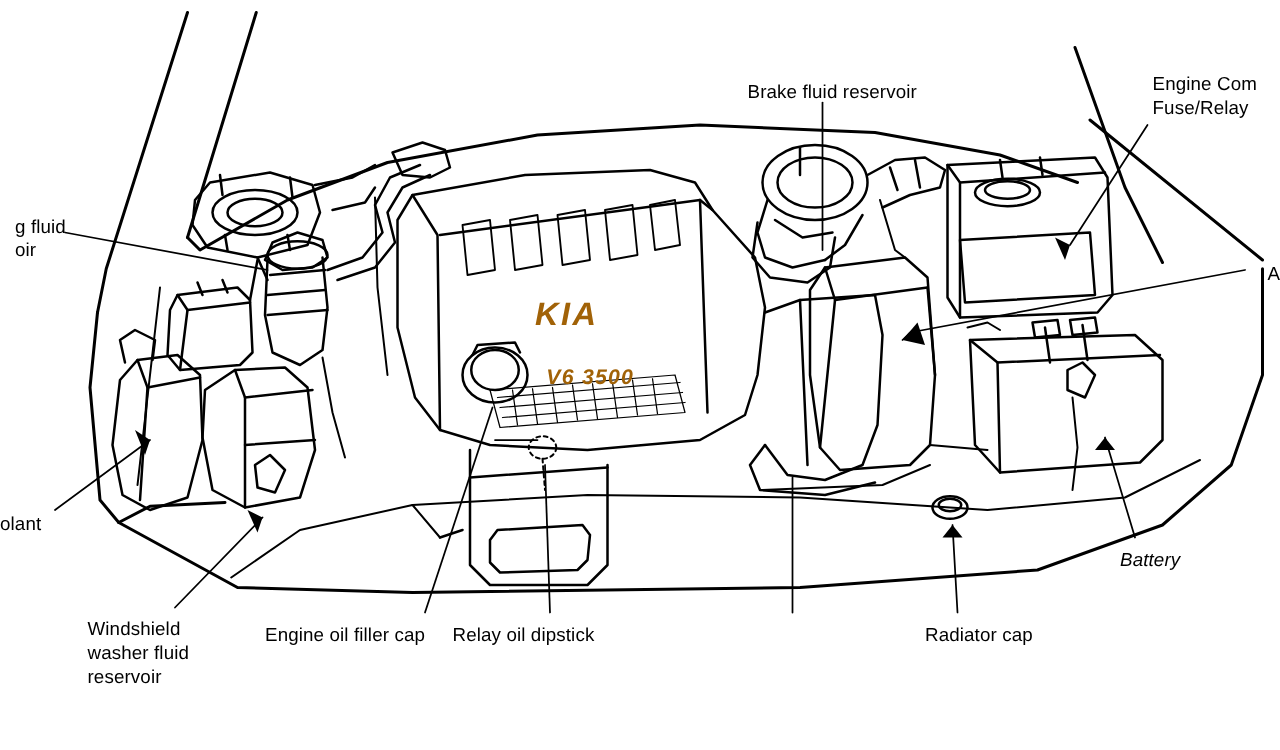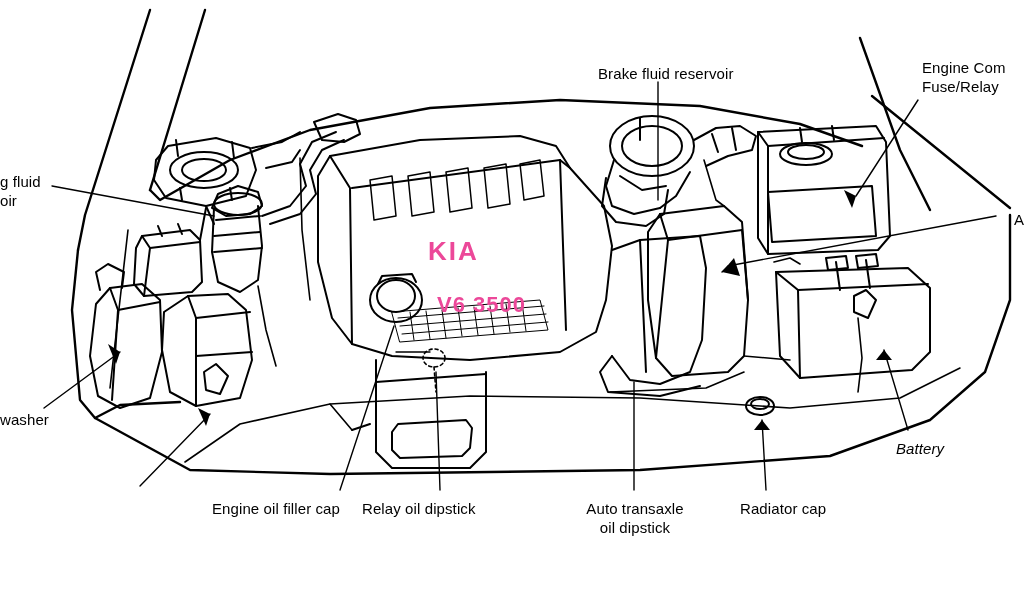--- a/index.html
+++ b/index.html
@@ -32,22 +32,23 @@
     color: #000000;
     white-space: pre;
     letter-spacing: 0.1px;
   }
   .label.center { text-align: center; }
   .label.left { text-align: left; }
   .engine-badge {
     position: absolute;
     font-family: "Liberation Sans", sans-serif;
     font-weight: bold;
-    color: #ec4899;
+    color: #a16207;
     white-space: pre;
+    font-style: italic;
   }
 </style>
 </head>
 <body>
 
 <div id="stage">
 
   <svg id="diagram-svg" viewBox="0 0 1024 600">
     <g fill="none" stroke="#000000" stroke-width="2" stroke-linecap="round" stroke-linejoin="round">
 
@@ -253,39 +254,40 @@
         <polygon points="210,414 198,408 206,426"></polygon>
         <polygon points="856,196 844,190 852,208"></polygon>
         <polygon points="762,420 754,430 770,430"></polygon>
         <polygon points="884,350 876,360 892,360"></polygon>
       </g>
 
     </g>
   </svg>
 
   <div class="engine-badge" style="left:428px; top:236px; font-size:26px; letter-spacing:2px;">KIA</div>
-  <div class="engine-badge" style="left:437px; top:292px; font-size:22px; letter-spacing:1px;">V6 3500</div>
+  <div class="engine-badge" style="left:437px; top:292px; font-size:17px; letter-spacing:1px;">V6 3500</div>
 
   <div class="label left" style="left:598px; top:64px;">Brake fluid reservoir</div>
 
   <div class="label left" style="left:922px; top:58px;">Engine Com
 Fuse/Relay</div>
 
   <div class="label left" style="left:1002px; top:210px;margin-left:12px;">Air</div>
 
-  <div class="label left" style="left:0px; top:172px;">g fluid
+  <div class="label left" style="left:0px; top:172px;padding-left:12px;">g fluid
 oir</div>
 
-  <div class="label left" style="left:0px; top:410px;">washer</div>
-
+  <div class="label left" style="left:0px; top:410px;">olant</div>
+
+  <div class="label left" style="left:70px; top:494px;">Windshield
+washer fluid
+reservoir</div>
 
   <div class="label left" style="left:200px; top:499px;margin-left:12px;">Engine oil filler cap</div>
 
   <div class="label left" style="left:362px; top:499px;">Relay oil dipstick</div>
 
-  <div class="label center" style="left:575px; top:499px; width:120px;">Auto transaxle
-oil dipstick</div>
 
   <div class="label left" style="left:740px; top:499px;">Radiator cap</div>
 
   <div class="label left" style="left:896px; top:439px;font-style:italic;">Battery</div>
 
 </div>
 
 </body></html>

